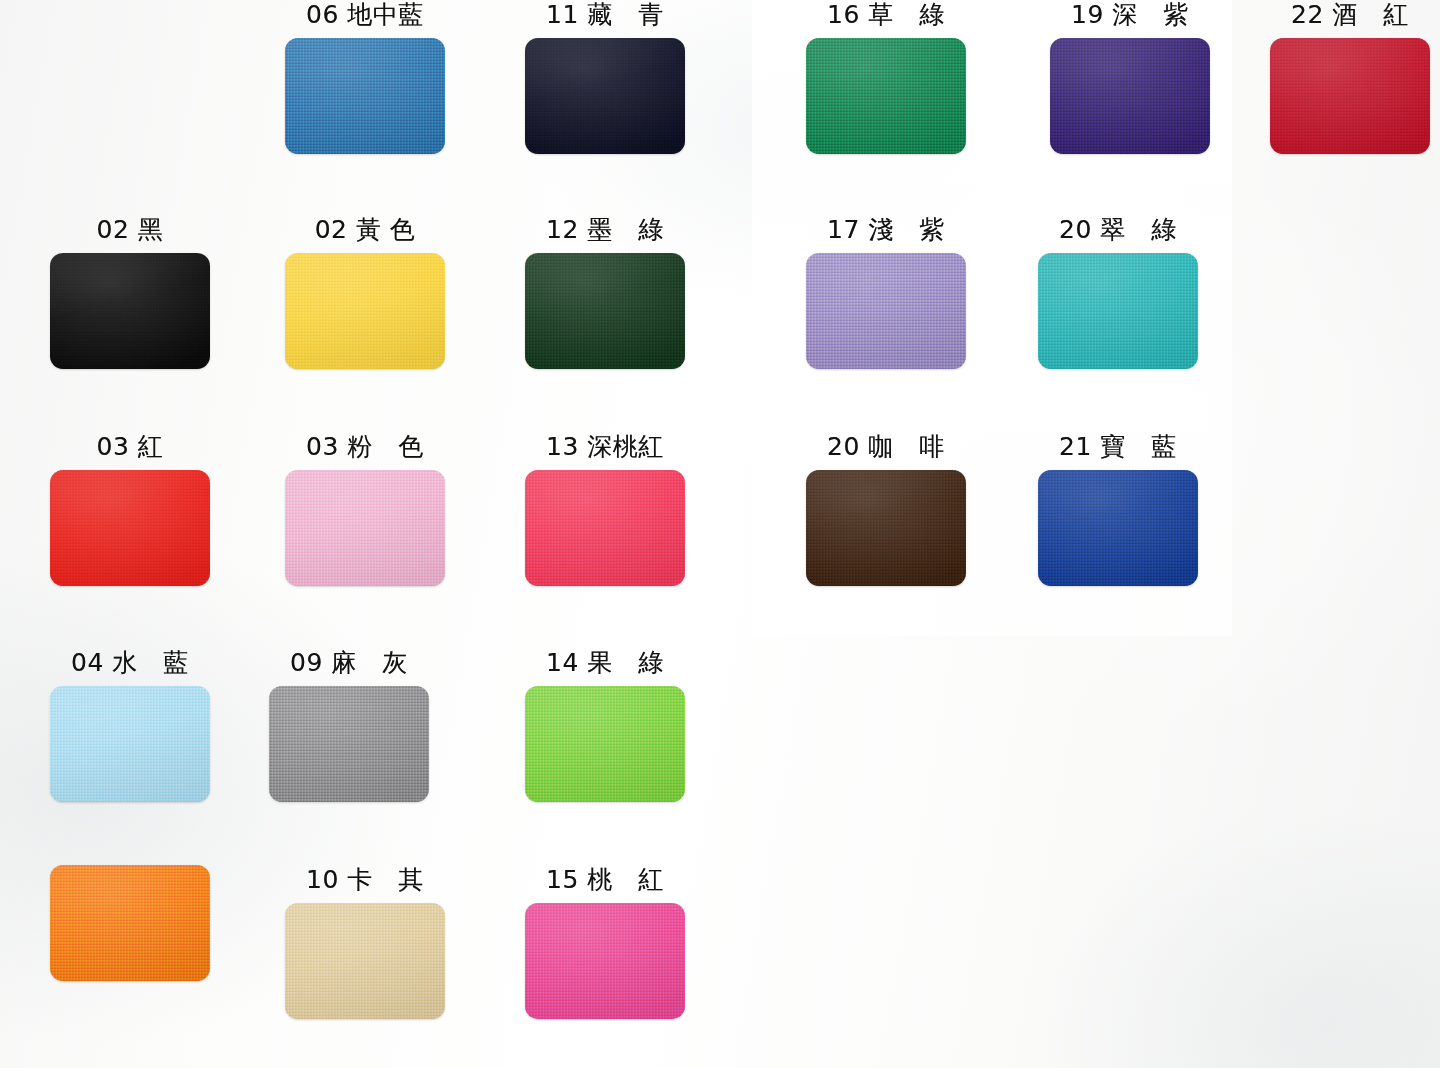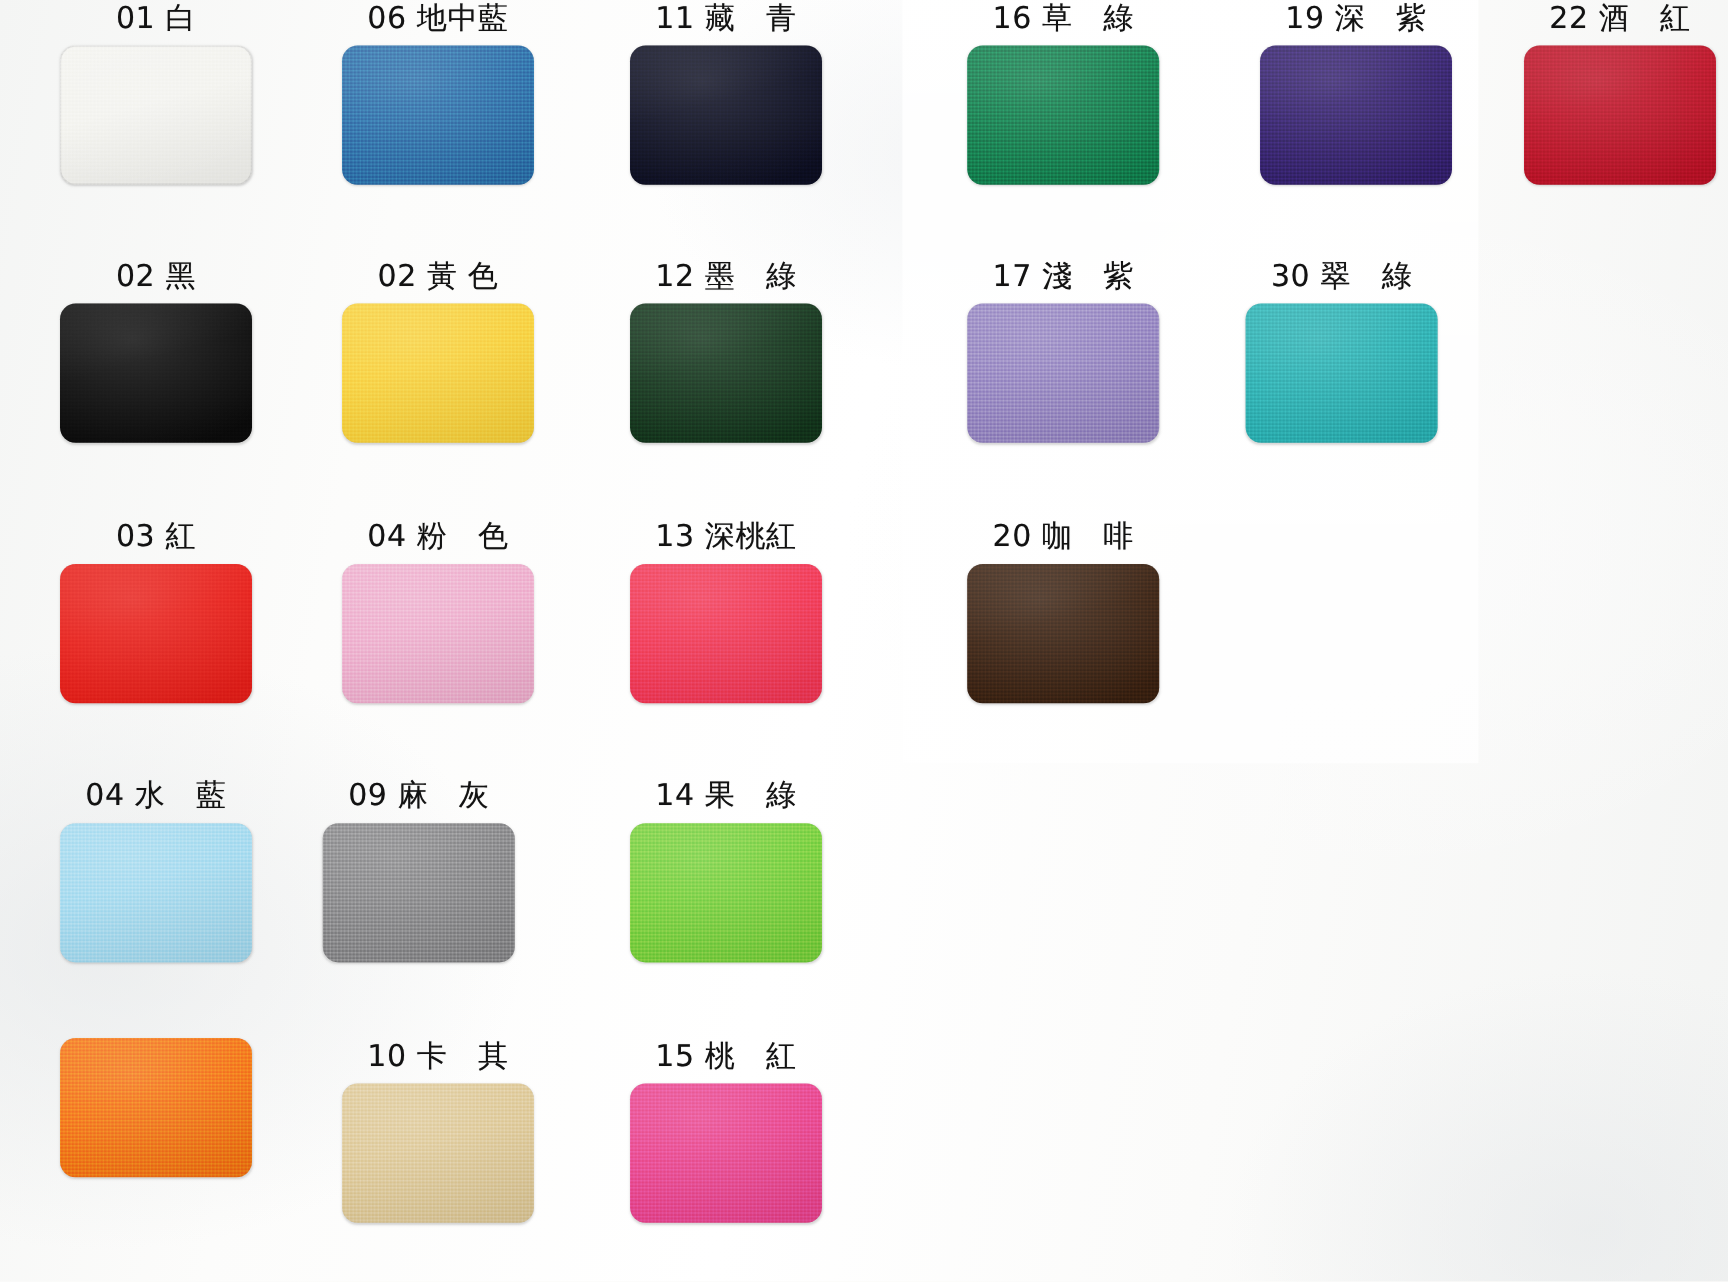--- a/index.html
+++ b/index.html
@@ -134,32 +134,31 @@
 </style>
 </head>
 <body>
 
 <div id="paper-bg"></div>
 <div id="right-panel-wash"></div>
 
 <div id="sheet">
   <div class="panel" id="panel-left">
       <div class="swatch-row" style="top: 0px;">
-        <div class="swatch-cell" style="left: 10px;"><div class="swatch-label">01 白</div><div class="swatch-chip-wrap"><div class="swatch-chip light-chip" style="background-color: rgb(244, 244, 240);"></div></div></div>
         <div class="swatch-cell" style="left: 245px;"><div class="swatch-label">06 地中藍</div><div class="swatch-chip-wrap"><div class="swatch-chip" style="background-color: rgb(46, 117, 174);"></div></div></div>
         <div class="swatch-cell" style="left: 485px;"><div class="swatch-label">11 藏　青</div><div class="swatch-chip-wrap"><div class="swatch-chip" style="background-color: rgb(13, 15, 35);"></div></div></div>
       </div>
       <div class="swatch-row" style="top: 215px;">
         <div class="swatch-cell" style="left: 10px;"><div class="swatch-label">02 黑</div><div class="swatch-chip-wrap"><div class="swatch-chip" style="background-color: rgb(11, 11, 11);"></div></div></div>
         <div class="swatch-cell" style="left: 245px;"><div class="swatch-label">02 黃 色</div><div class="swatch-chip-wrap"><div class="swatch-chip" style="background-color: rgb(248, 211, 63);"></div></div></div>
         <div class="swatch-cell" style="left: 485px;"><div class="swatch-label">12 墨　綠</div><div class="swatch-chip-wrap"><div class="swatch-chip" style="background-color: rgb(19, 54, 28);"></div></div></div>
       </div>
       <div class="swatch-row" style="top: 432px;">
         <div class="swatch-cell" style="left: 10px;"><div class="swatch-label">03 紅</div><div class="swatch-chip-wrap"><div class="swatch-chip" style="background-color: rgb(232, 32, 26);"></div></div></div>
-        <div class="swatch-cell" style="left: 245px;"><div class="swatch-label">04 粉　色</div><div class="swatch-chip-wrap"><div class="swatch-chip" style="background-color: rgb(239, 179, 208);"></div></div></div>
+        <div class="swatch-cell" style="left: 245px;"><div class="swatch-label">03 粉　色</div><div class="swatch-chip-wrap"><div class="swatch-chip" style="background-color: rgb(239, 179, 208);"></div></div></div>
         <div class="swatch-cell" style="left: 485px;"><div class="swatch-label">13 深桃紅</div><div class="swatch-chip-wrap"><div class="swatch-chip" style="background-color: rgb(242, 58, 90);"></div></div></div>
       </div>
       <div class="swatch-row" style="top: 648px;">
         <div class="swatch-cell" style="left: 10px;"><div class="swatch-label">04 水　藍</div><div class="swatch-chip-wrap"><div class="swatch-chip" style="background-color: rgb(169, 220, 240);"></div></div></div>
         <div class="swatch-cell" style="left: 229px;"><div class="swatch-label">09 麻　灰</div><div class="swatch-chip-wrap"><div class="swatch-chip" style="background-color: rgb(142, 142, 144);"></div></div></div>
         <div class="swatch-cell" style="left: 485px;"><div class="swatch-label">14 果　綠</div><div class="swatch-chip-wrap"><div class="swatch-chip" style="background-color: rgb(126, 210, 63);"></div></div></div>
       </div>
       <div class="swatch-row" style="top: 865px;">
         <div class="swatch-cell" style="left: 10px;"><div class="swatch-chip-wrap"><div class="swatch-chip" style="background-color: rgb(245, 123, 21);"></div></div></div>
         <div class="swatch-cell" style="left: 245px;"><div class="swatch-label">10 卡　其</div><div class="swatch-chip-wrap"><div class="swatch-chip" style="background-color: rgb(224, 204, 158);"></div></div></div>
@@ -167,21 +166,22 @@
       </div>
     </div>
   <div class="panel" id="panel-right">
       <div class="swatch-row" style="top: 0px;">
         <div class="swatch-cell" style="left: 18px;"><div class="swatch-label">16 草　綠</div><div class="swatch-chip-wrap"><div class="swatch-chip" style="background-color: rgb(18, 131, 80);"></div></div></div>
         <div class="swatch-cell" style="left: 262px;"><div class="swatch-label">19 深　紫</div><div class="swatch-chip-wrap"><div class="swatch-chip" style="background-color: rgb(53, 33, 112);"></div></div></div>
         <div class="swatch-cell" style="left: 482px;"><div class="swatch-label">22 酒　紅</div><div class="swatch-chip-wrap"><div class="swatch-chip" style="background-color: rgb(190, 18, 39);"></div></div></div>
       </div>
       <div class="swatch-row" style="top: 215px;">
         <div class="swatch-cell" style="left: 18px;"><div class="swatch-label">17 淺　紫</div><div class="swatch-chip-wrap"><div class="swatch-chip" style="background-color: rgb(154, 139, 196);"></div></div></div>
-        <div class="swatch-cell" style="left: 250px;"><div class="swatch-label">30 翠　綠</div><div class="swatch-chip-wrap"><div class="swatch-chip" style="background-color: rgb(43, 179, 181);"></div></div></div>
+        <div class="swatch-cell" style="left: 250px;"><div class="swatch-label">20 翠　綠</div><div class="swatch-chip-wrap"><div class="swatch-chip" style="background-color: rgb(43, 179, 181);"></div></div></div>
         <div class="swatch-cell empty" style="left: 482px;"><div class="swatch-label"></div><div class="swatch-chip-wrap"><div class="swatch-chip"></div></div></div>
       </div>
       <div class="swatch-row" style="top: 432px;">
         <div class="swatch-cell" style="left: 18px;"><div class="swatch-label">20 咖　啡</div><div class="swatch-chip-wrap"><div class="swatch-chip" style="background-color: rgb(60, 34, 17);"></div></div></div>
+        <div class="swatch-cell" style="left: 250px;"><div class="swatch-label">21 寶　藍</div><div class="swatch-chip-wrap"><div class="swatch-chip" style="background-color: rgb(20, 60, 149);"></div></div></div>
         <div class="swatch-cell empty" style="left: 482px;"><div class="swatch-label"></div><div class="swatch-chip-wrap"><div class="swatch-chip"></div></div></div>
       </div>
     </div>
 </div>
 
 </body></html>

